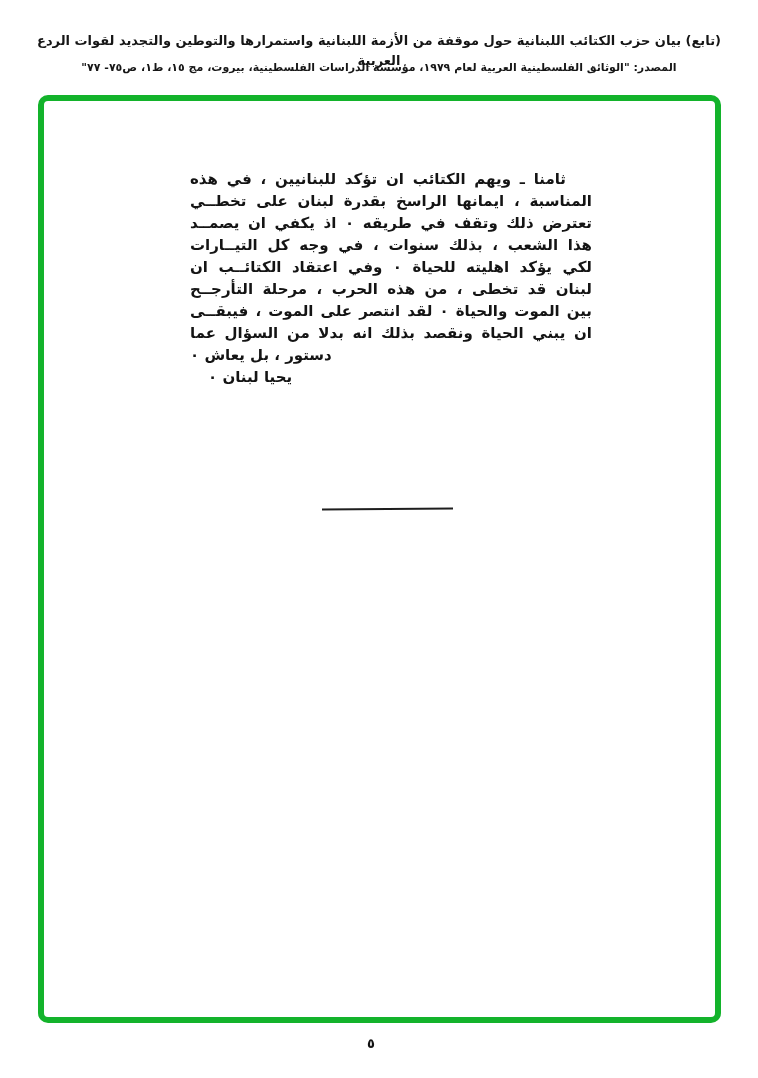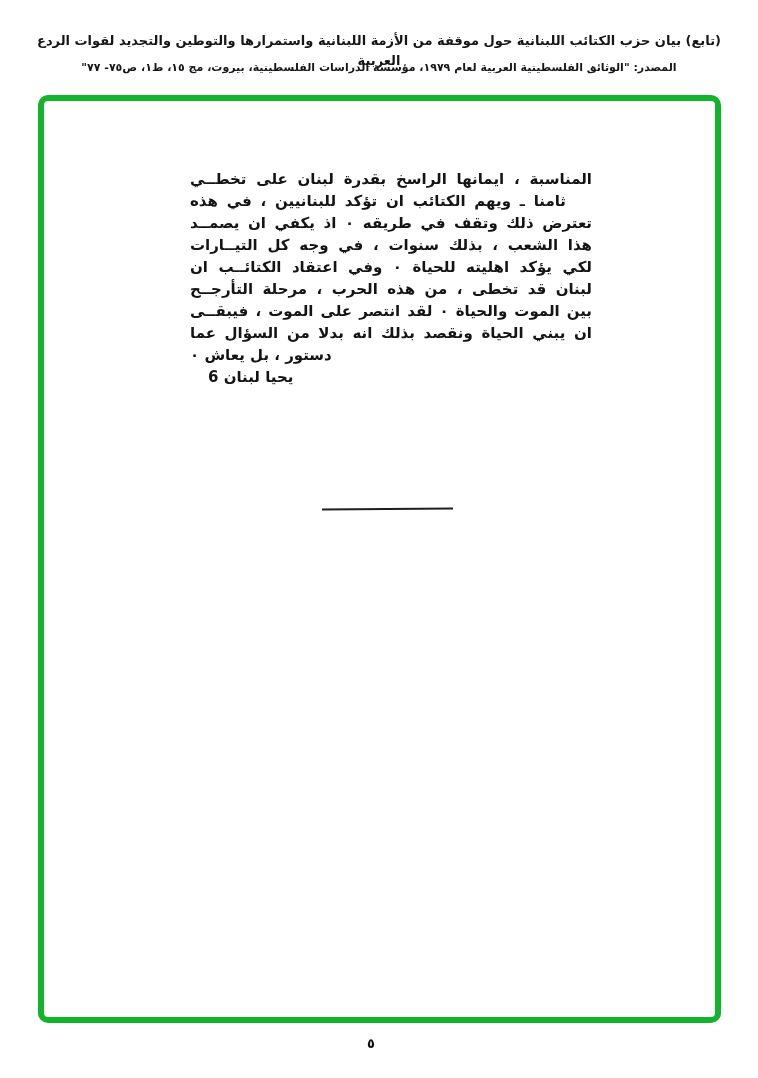--- a/index.html
+++ b/index.html
@@ -80,29 +80,29 @@
 
 <div class="page">
 
   <div class="header-title">(تابع)  بيان حزب الكتائب اللبنانية حول موقفة من الأزمة اللبنانية واستمرارها والتوطين والتجديد لقوات الردع العربية</div>
 
   <div class="header-source">المصدر: "الوثائق الفلسطينية العربية لعام ١٩٧٩،  مؤسسة الدراسات الفلسطينية، بيروت، مج ١٥، ط١، ص٧٥- ٧٧"</div>
 
   <div class="green-frame"></div>
 
   <div class="body-text">
+    <div class="line first">ثامنا ـ ويهم الكتائب ان تؤكد للبنانيين ، في هذه</div>
     <div class="line">المناسبة ، ايمانها الراسخ بقدرة لبنان على تخطــي</div>
-    <div class="line first">ثامنا ـ ويهم الكتائب ان تؤكد للبنانيين ، في هذه</div>
     <div class="line">تعترض ذلك وتقف في طريقه ٠ اذ يكفي ان يصمــد</div>
     <div class="line">هذا الشعب ، بذلك سنوات ، في وجه كل التيــارات</div>
     <div class="line">لكي يؤكد اهليته للحياة ٠ وفي اعتقاد الكتائــب ان</div>
     <div class="line">لبنان قد تخطى ، من هذه الحرب ، مرحلة التأرجــح</div>
     <div class="line">بين الموت والحياة ٠ لقد انتصر على الموت ، فيبقــى</div>
     <div class="line">ان يبني الحياة ونقصد بذلك انه بدلا من السؤال عما</div>
     <div class="line flush-left">دستور ، بل يعاش ٠</div>
-    <div class="line flush-left indent-left">يحيا لبنان 6</div>
+    <div class="line flush-left indent-left">يحيا لبنان ٠</div>
   </div>
 
   <div class="divider"></div>
 
   <div class="page-number">٥</div>
 
 </div>
 
 </body></html>

